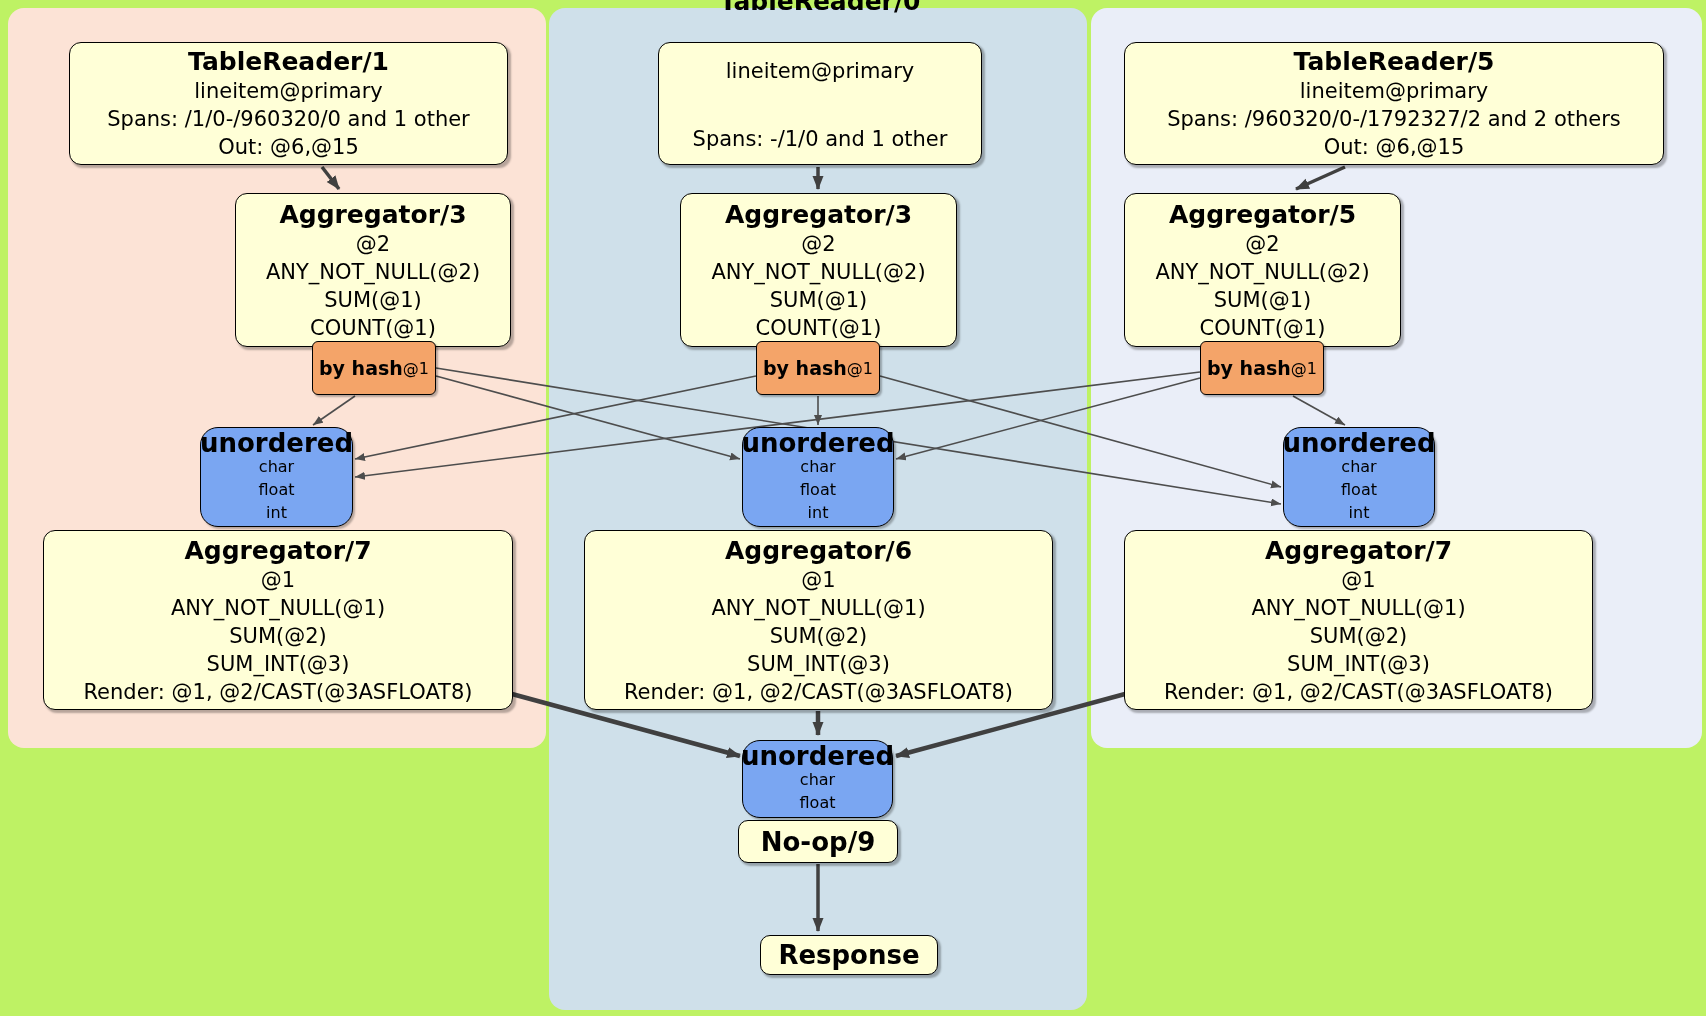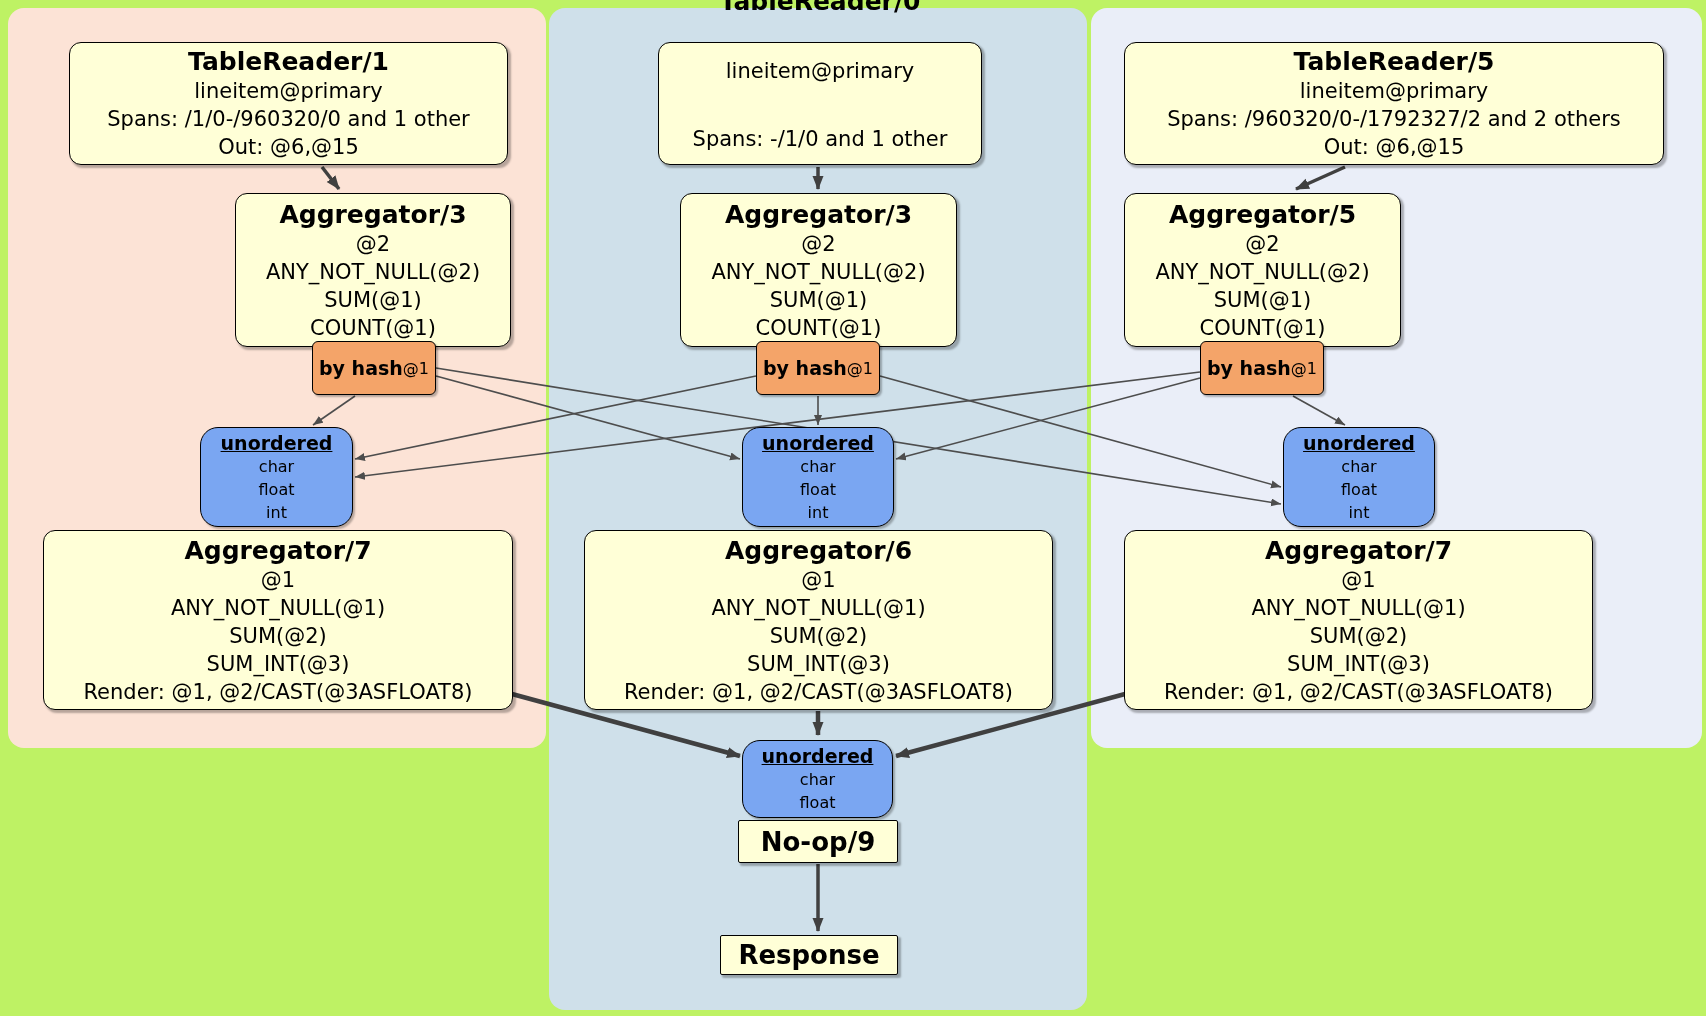--- a/index.html
+++ b/index.html
@@ -21,23 +21,23 @@
   .router{position:absolute;z-index:4;box-sizing:border-box;
     border:1.6px solid #000;border-radius:6px;background:var(--routerBg);
     display:flex;justify-content:center;align-items:center;
     text-align:right;box-shadow:2px 2px 2px rgba(0,0,0,0.28);}
   .rtitle{font-size:19px;font-weight:bold;line-height:24px;}
   .rline{font-size:16px;line-height:19px;}
   .sync{position:absolute;z-index:3;box-sizing:border-box;
     border:1.6px solid #000;border-radius:18px;background:var(--syncBg);
     display:flex;flex-direction:column;justify-content:center;align-items:center;
     text-align:center;box-shadow:2px 2px 2px rgba(0,0,0,0.28);}
-  .stitle{font-size:19px;font-weight:bold;line-height:24px;text-decoration:underline;}
+  .stitle{font-size:26px;font-weight:bold;line-height:24px;}
   .sline{font-size:16px;line-height:23px;}
-  .small-box{border-radius:2px;}
+  .small-box{border-radius:10px;}
   .small-title{font-size:26px;font-weight:bold;line-height:30px;white-space:nowrap;}
 </style>
 </head>
 <body>
 
 <div id="stage">
 
   <div class="region" style="left:8px;top:8px;width:538px;height:740px;background:var(--node3Bg);"></div>
   <div class="region" style="left:549px;top:8px;width:538px;height:1002px;background:var(--node1Bg);"></div>
   <div class="region" style="left:1091px;top:8px;width:611px;height:740px;background:var(--node2Bg);"></div>
@@ -152,21 +152,21 @@
   <div class="sync" style="left:742px;top:740px;width:151px;height:78px;">
     <div class="stitle">unordered</div>
     <div class="sline">char</div>
     <div class="sline">float</div>
   </div>
 
   <div class="node-box small-box" style="left:738px;top:820px;width:160px;height:43px;">
     <div class="small-title">No-op/9</div>
   </div>
 
-  <div class="node-box small-box" style="left:720px;top:935px;width:178px;height:40px;">
+  <div class="node-box small-box" style="left:760px;top:935px;width:178px;height:40px;">
     <div class="small-title">Response</div>
   </div>
 
   <div class="node-box" style="left:1124px;top:42px;width:540px;height:123px;">
     <div class="btitle">TableReader/5</div>
     <div class="bline">lineitem@primary</div>
     <div class="bline">Spans: /960320/0-/1792327/2 and 2 others</div>
     <div class="bline">Out: @6,@15</div>
   </div>
 

